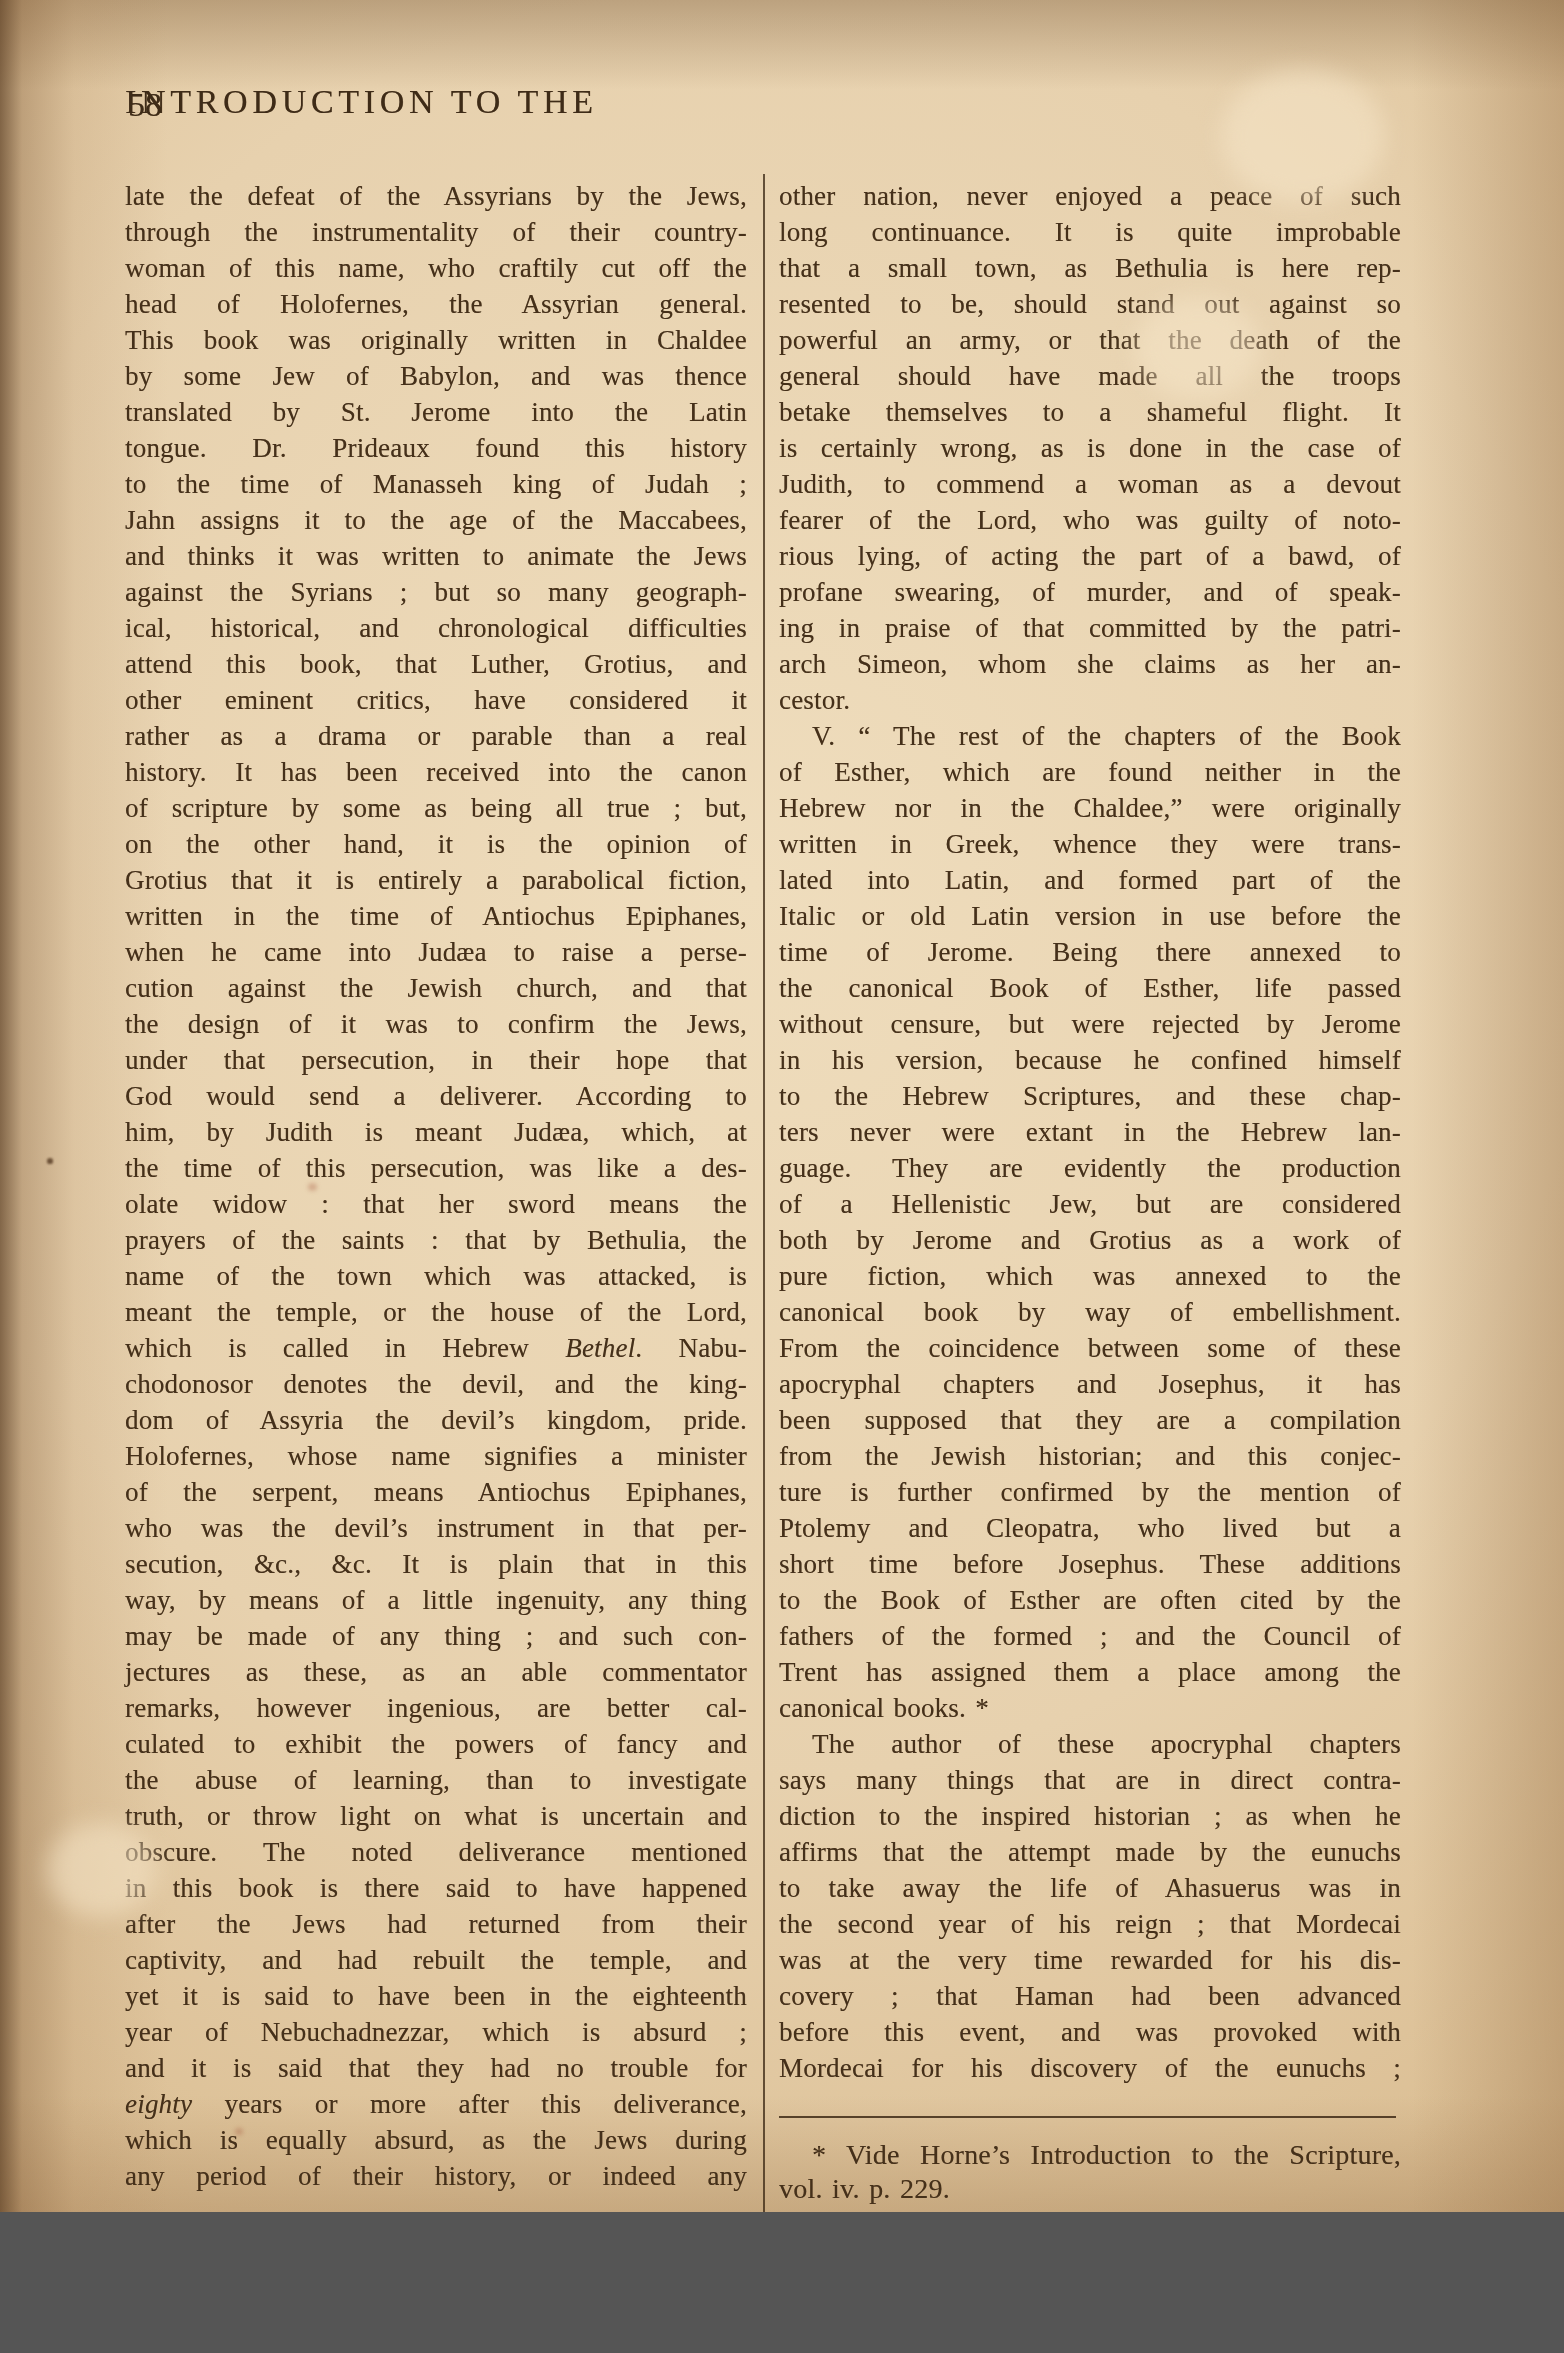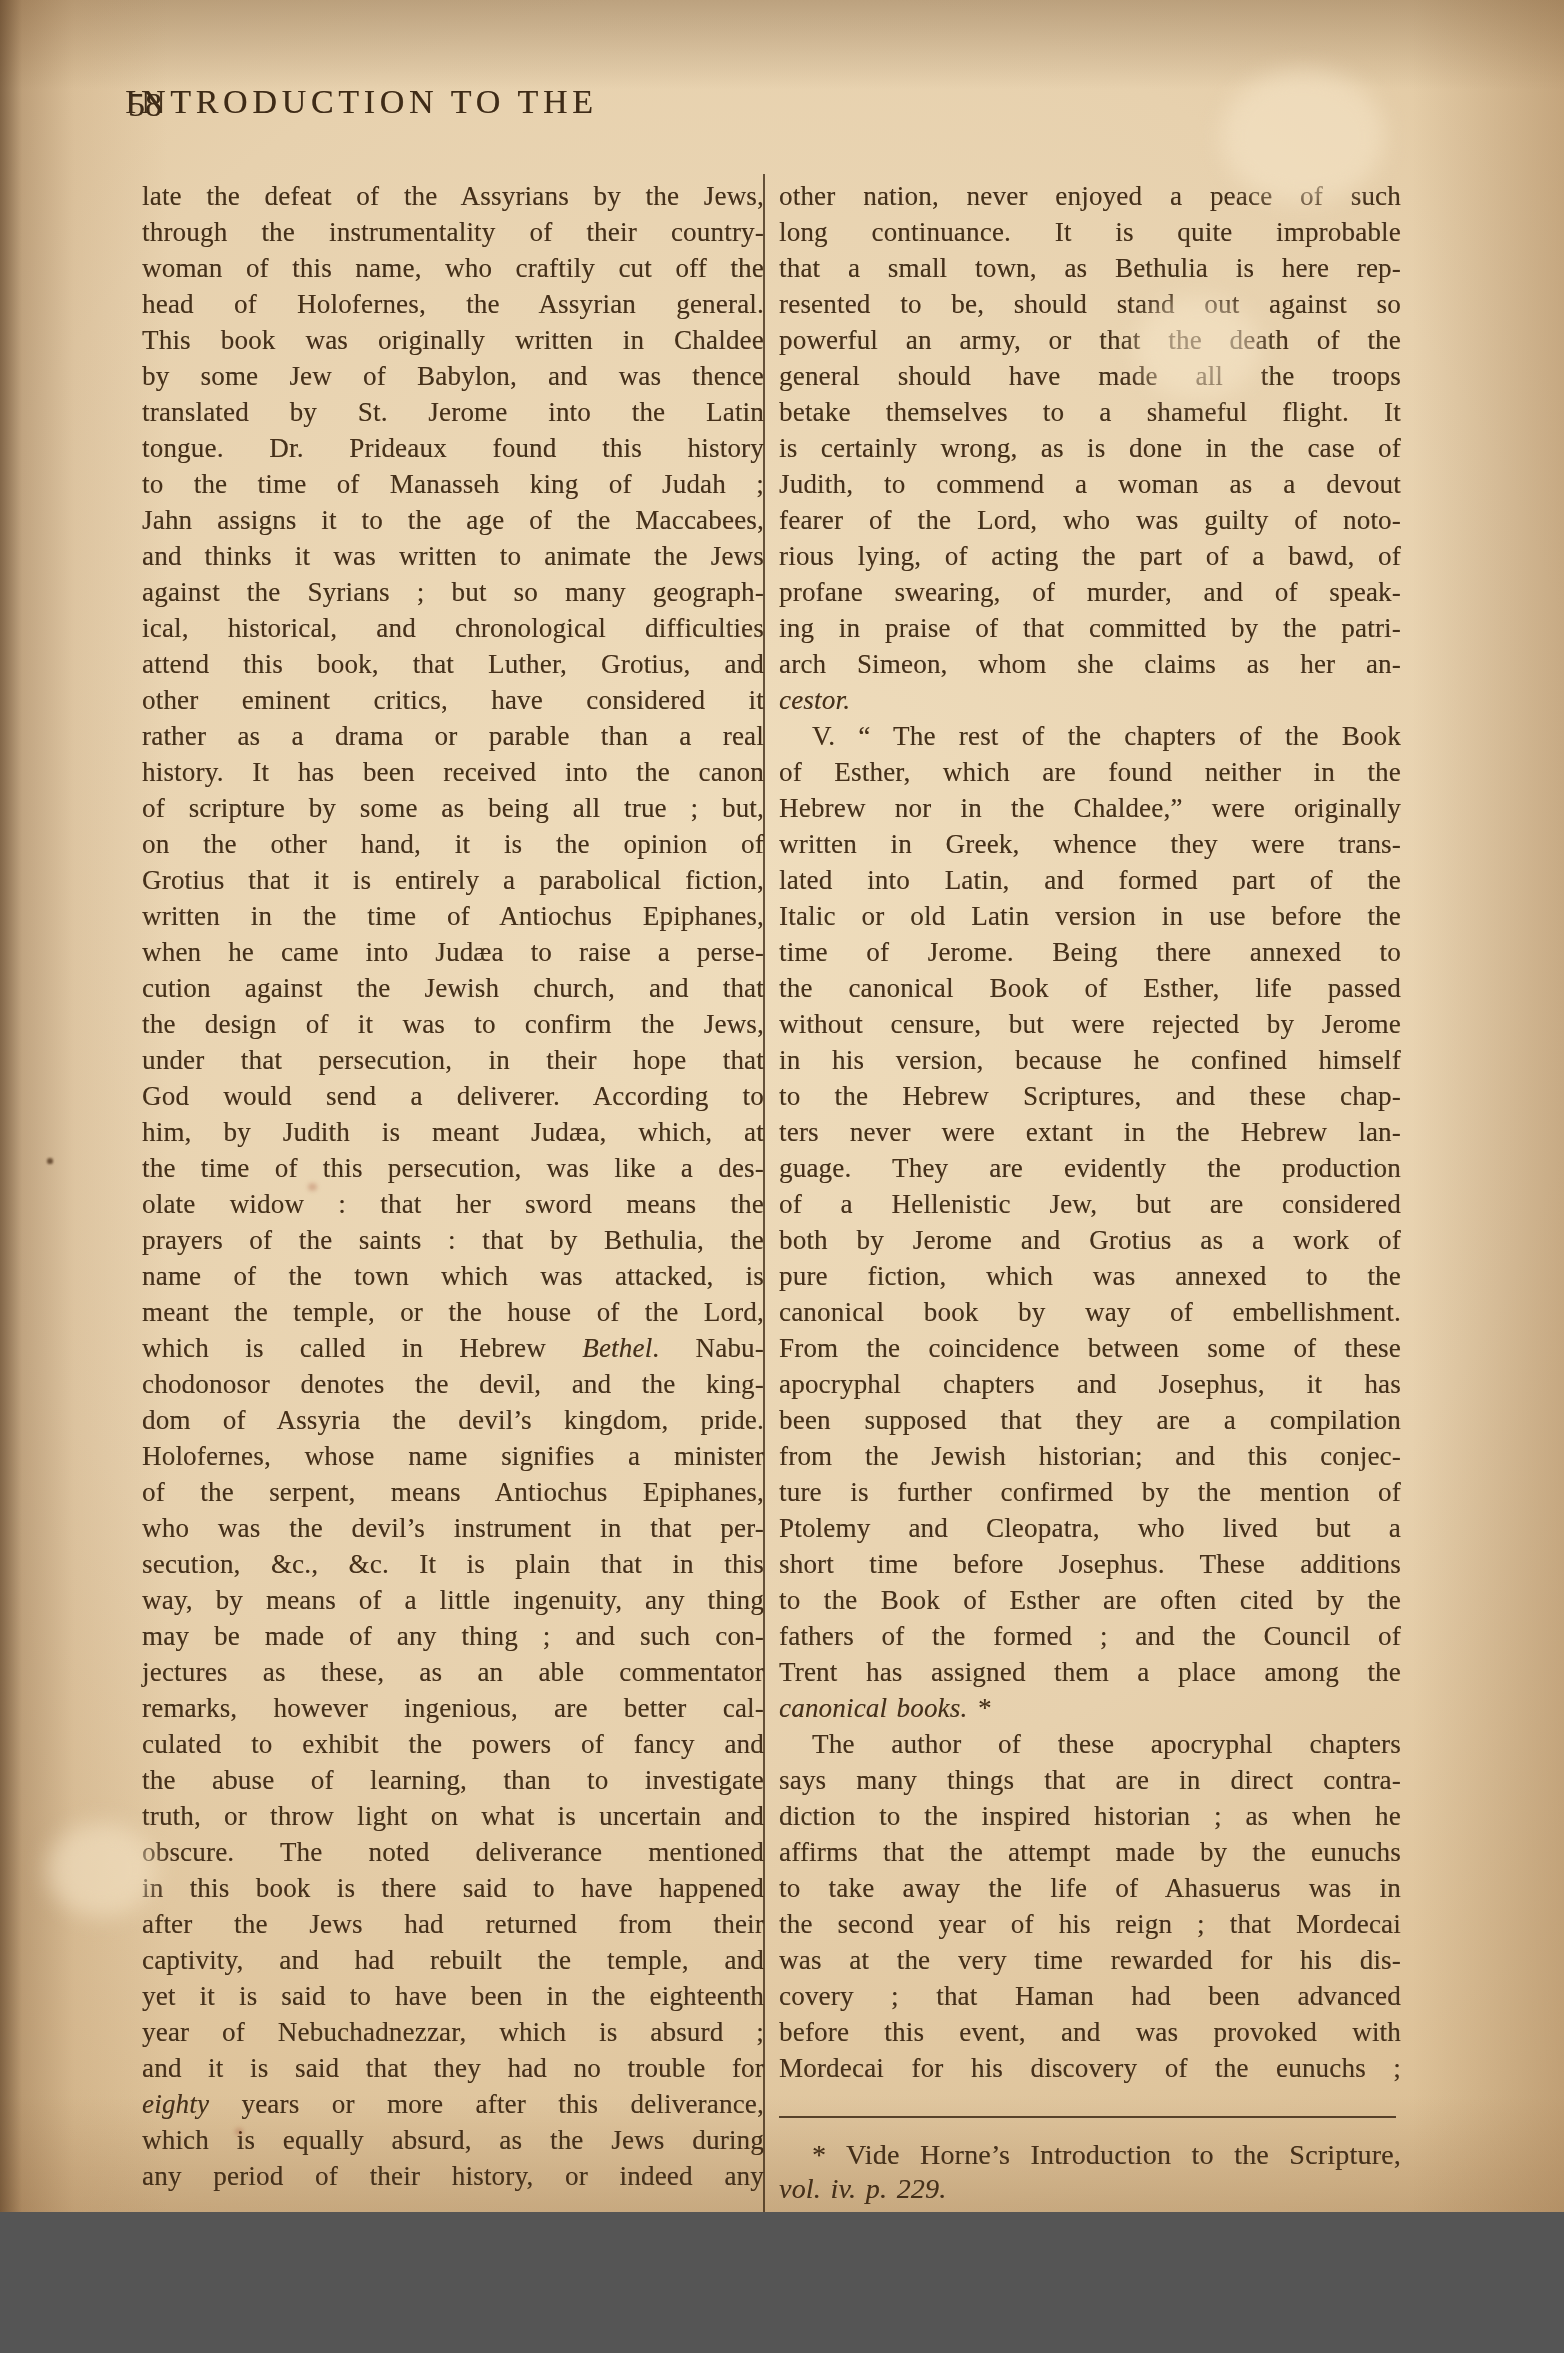--- a/index.html
+++ b/index.html
@@ -28,29 +28,29 @@
   .page-number{
     position:absolute;top:86px;left:128px;
     font-size:34px;color:#3e2b17;
   }
   .running-header{
     position:absolute;top:83px;left:125px;width:1275px;
     font-size:34px;letter-spacing:4.7px;color:#3e2b17;
     white-space:nowrap;
   }
   .column{position:absolute;top:178px;width:622px;}
-  .left-col{left:142px;}
+  .left-col{left:125px;}
   .right-col{left:779px;}
   .line{
     font-size:27px;line-height:36px;
     text-align:justify;text-align-last:justify;
     word-spacing:2.3px;letter-spacing:0.2px;
   }
   .line.indent{text-indent:33px;}
-  .line.para-end{text-align-last:left;font-style:italic;}
+  .line.para-end{text-align-last:left;}
   .line i{font-style:italic;margin-top:24px;}
   .col-divider{
     position:absolute;top:174px;left:763px;width:2.3px;height:2066px;
     background:rgba(62,42,22,0.78);
   }
   .footnote-rule{
     position:absolute;top:2116px;left:779px;width:617px;height:2.3px;
     background:rgba(62,42,22,0.85);
   }
   .footnote{

